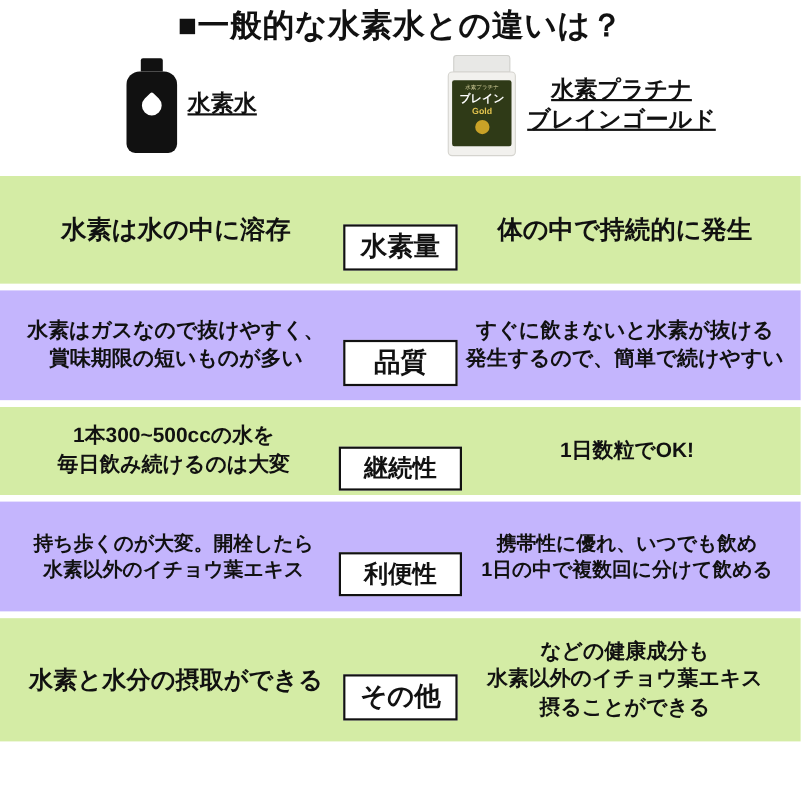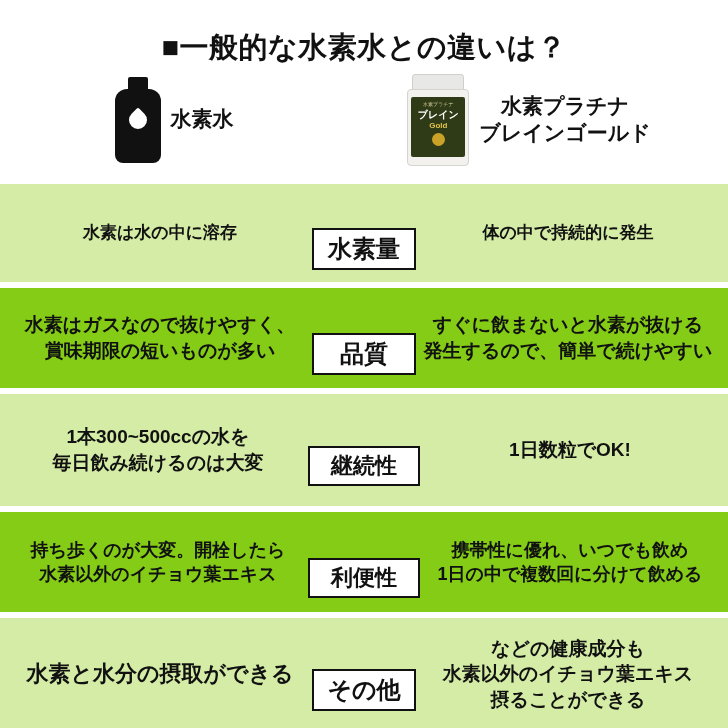--- a/index.html
+++ b/index.html
@@ -20,33 +20,34 @@
     height: 728px;
     box-sizing: border-box;
   }
 
   
   .title {
     text-align: center;
     font-size: 29px;
     font-weight: bold;
     letter-spacing: 0.5px;
-    padding-top: 28px;
+    padding-top: 4px;
     padding-bottom: 6px;
     color: #111111;
   }
 
   
   .header-row {
     display: flex;
     align-items: center;
     justify-content: center;
     height: 110px;
     padding-bottom: 19px;
     box-sizing: border-box;
+    text-decoration: underline;
   }
   .prod {
     display: flex;
     align-items: center;
     justify-content: center;
   }
   .prod-left { width: 330px; }
   .prod-right { width: 380px; }
 
   .prod-label {
@@ -166,21 +167,21 @@
   .rows {
     width: 728px;
   }
   .row {
     display: flex;
     align-items: center;
     box-sizing: border-box;
     padding: 0 8px;
   }
   .row.green { background: #d4eca5; }
-  .row.cream { background: #84cc16; }
+  .row.cream { background: #c4b5fd; }
 
   .cell {
     flex: 1 1 0;
     text-align: center;
     line-height: 1.35;
     color: #111;
     padding: 0 6px;
     box-sizing: border-box;
   }
   .cell.left { text-align: center; }
@@ -195,28 +196,28 @@
     padding: 6px 10px;
     min-width: 104px;
     box-sizing: border-box;
     font-size: 24px;
     line-height: 1.1;
     margin-top: 32px;
   }
 
   
   .row-1 { height: 98px; }
-  .row-1 .cell { font-size: 17px; font-weight: bold; }
+  .row-1 .cell { font-size: 23px; font-weight: bold; }
   .row-1 .label-box { font-size: 24px; }
 
   .row-2 { height: 100px; }
   .row-2 .cell { font-size: 19px; font-weight: bold; }
   .row-2 .label-box { font-size: 24px; }
 
-  .row-3 { height: 112px; }
+  .row-3 { height: 80px; }
   .row-3 .cell { font-size: 19px; font-weight: bold; }
   .row-3 .label-box { font-size: 22px; min-width: 112px; }
 
   .row-4 { height: 100px; }
   .row-4 .cell { font-size: 18px; font-weight: bold; }
   .row-4 .label-box { font-size: 22px; min-width: 112px; }
 
   .row-5 { height: 112px; }
   .row-5 .cell { font-size: 19px; font-weight: bold; }
   .row-5 .cell.left { font-size: 22px; }

